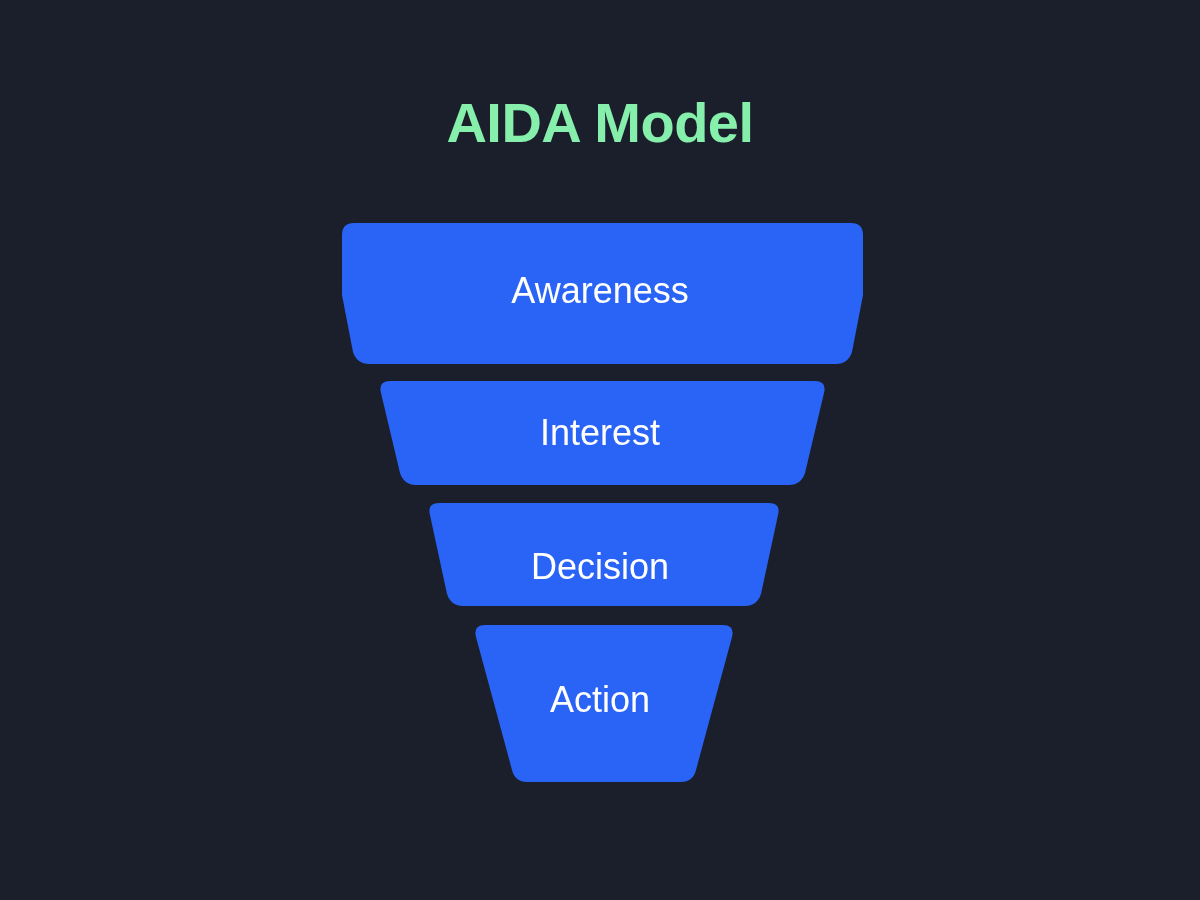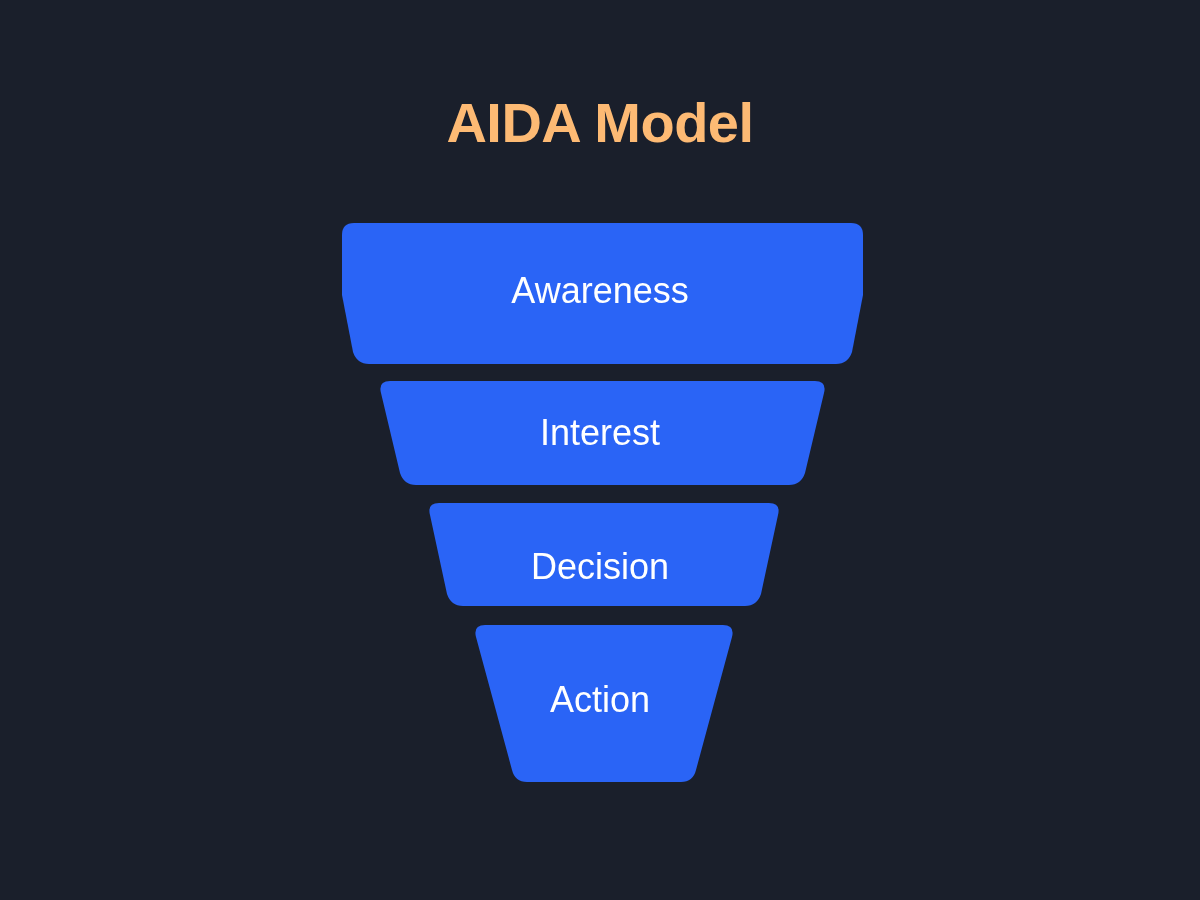--- a/index.html
+++ b/index.html
@@ -50,21 +50,21 @@
     font-weight: normal;
     text-anchor: middle;
     dominant-baseline: middle;
   }
 </style>
 </head>
 <body style="background: rgb(26, 31, 43);">
 
 <div id="canvas" style="background: rgb(26, 31, 43);">
 
-  <div id="page-title" style="color: #fdba74;">AIDA Model</div>
+  <div id="page-title" style="color: #86efac;">AIDA Model</div>
 
   <svg id="funnel-svg" viewBox="0 0 1200 900" xmlns="http://www.w3.org/2000/svg">
 
     <g>
       <path class="funnel-segment-shape" d="M 354 223 L 851 223 Q 863 223 863 235 L 863 295 L 852 352 Q 848 364 836 364 L 369 364 Q 357 364 353 352 L 342 295 L 342 235 Q 342 223 354 223 Z" fill="#2a64f6"></path>
       <text class="funnel-segment-label" y="293" x="600" fill="#ffffff">Awareness</text>
     </g>
 
     <g>
       <path class="funnel-segment-shape" d="M 390 381 L 815 381 Q 827 381 824 393 L 805 473 Q 801 485 789 485 L 416 485 Q 404 485 400 473 L 381 393 Q 378 381 390 381 Z" fill="#2a64f6"></path>

